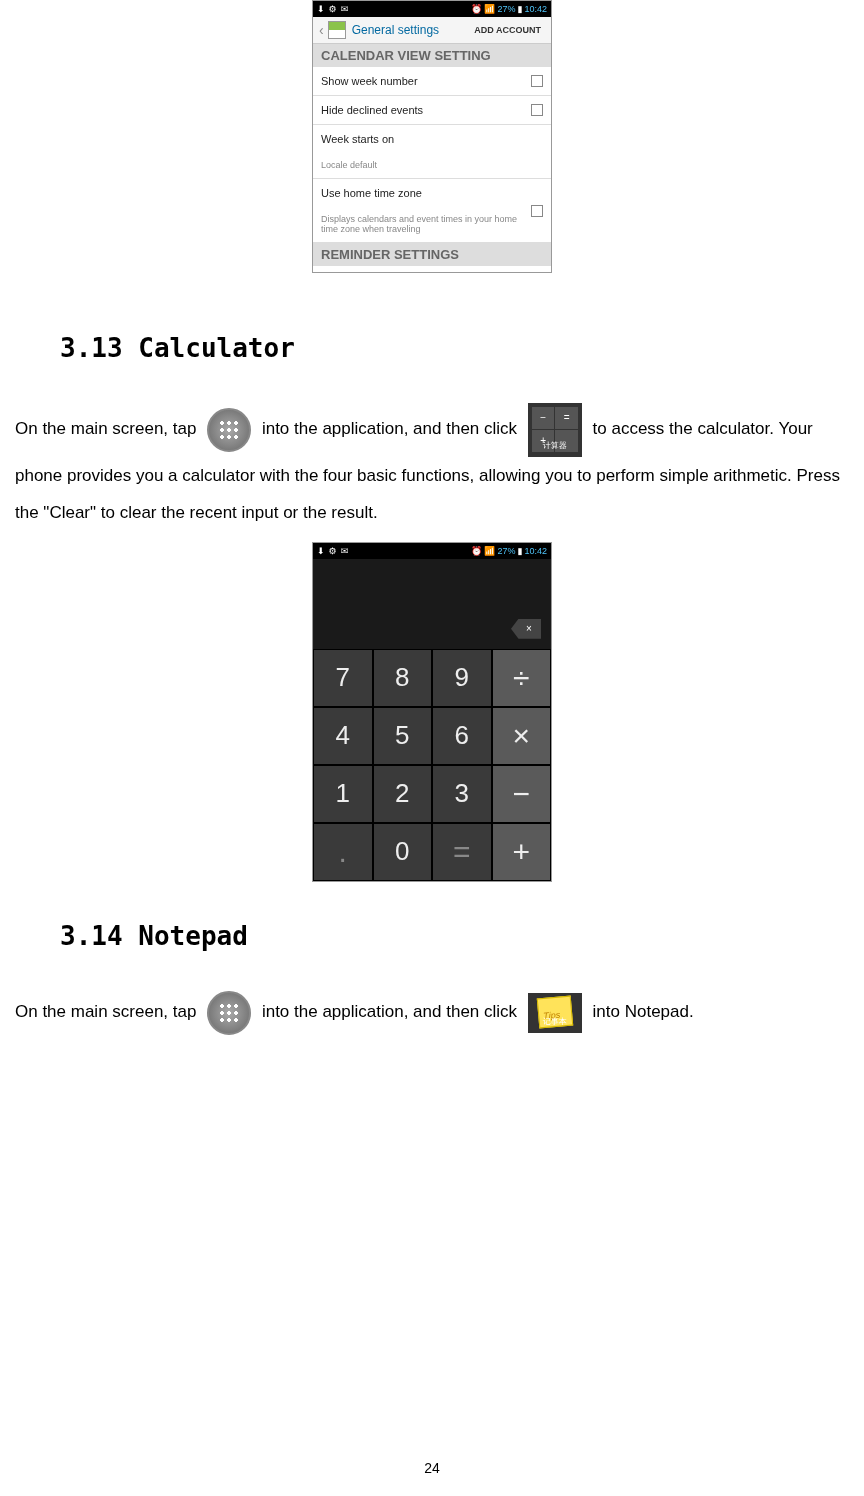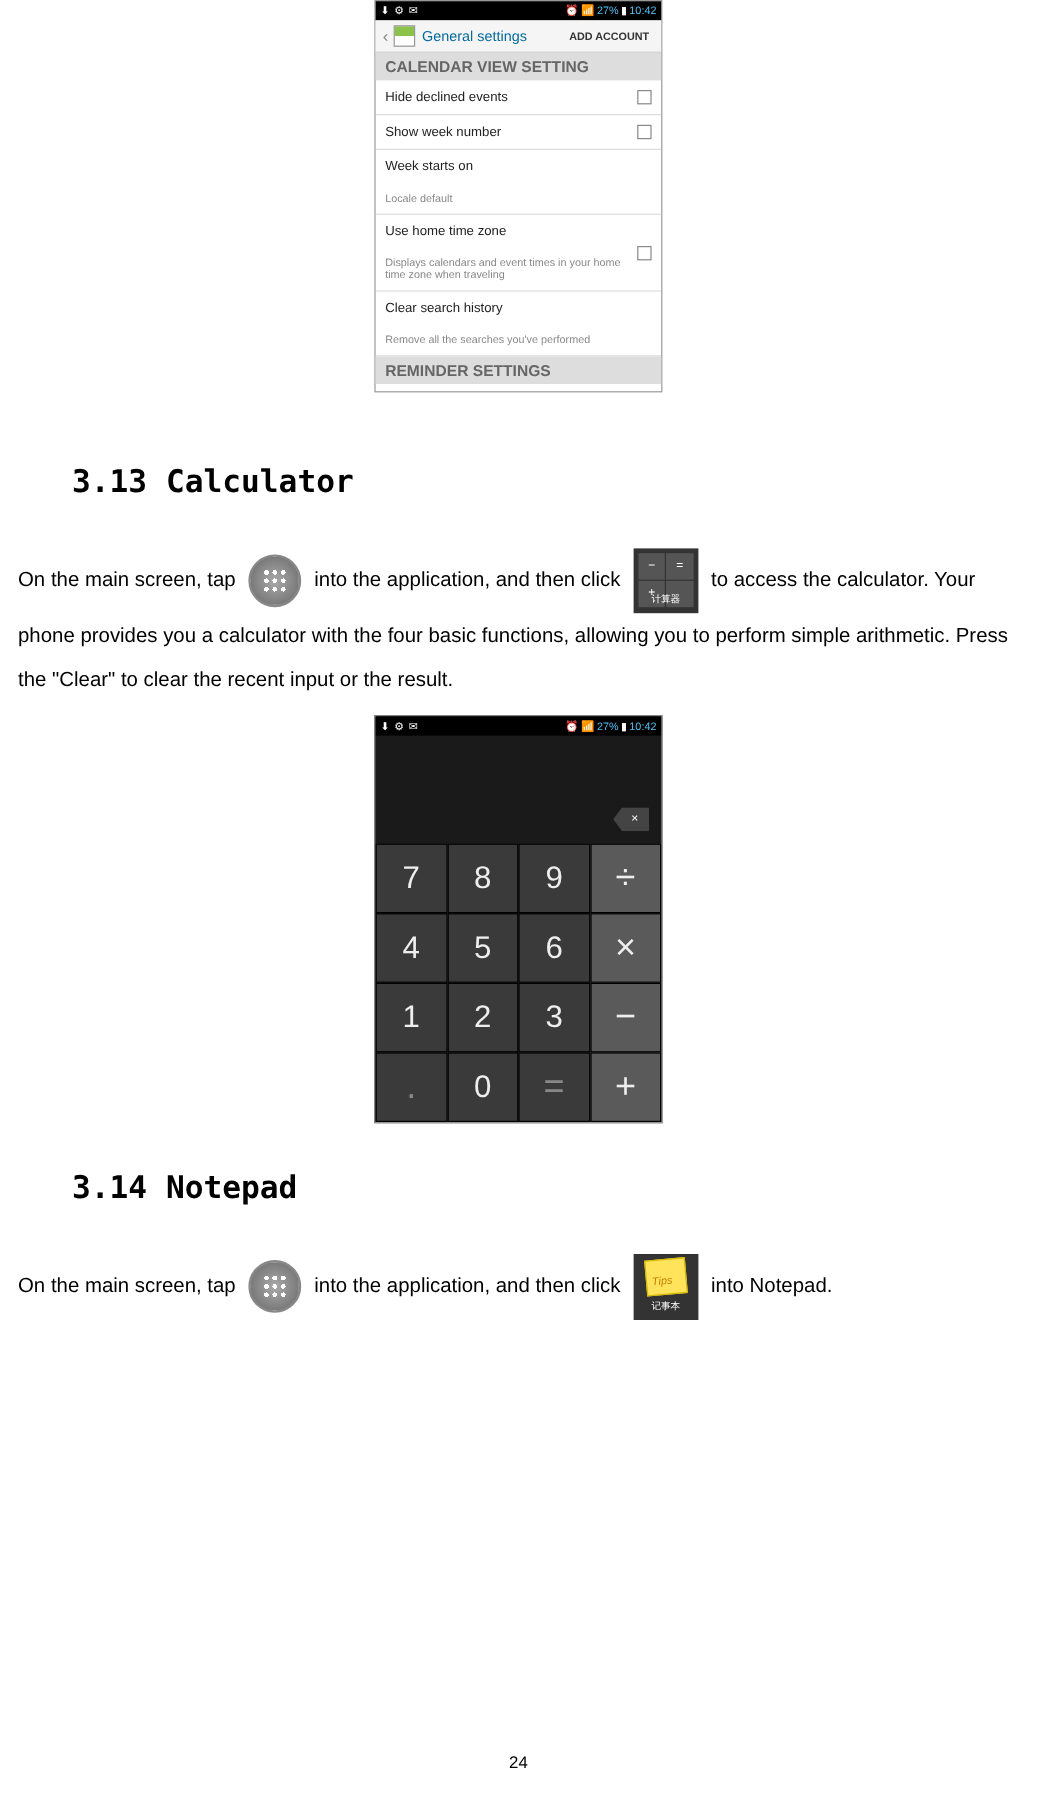--- a/index.html
+++ b/index.html
@@ -151,21 +151,21 @@
       justify-content: center;
       font-size: 10px;
     }
     .calc-app-icon .label-cn {
       position: absolute;
       bottom: 2px; left: 0; right: 0;
       text-align: center;
       font-size: 8px;
     }
     .notepad-app-icon {
-      width: 54px; height: 55px;
+      width: 54px; height: 40px;
       background: #333;
       position: relative;
     }
     .notepad-app-icon .note {
       position: absolute;
       top: 4px; left: 10px;
       width: 34px; height: 30px;
       background: #ffe35a;
       transform: rotate(-5deg);
       border: 1px solid #d4b800;
@@ -261,51 +261,45 @@
     <div class="settings-header">
       <span class="back">‹</span>
       <span class="cal-icon"></span>
       <span class="title">General settings</span>
       <span class="add-btn">ADD ACCOUNT</span>
     </div>
 
     <div class="section-header">CALENDAR VIEW SETTING</div>
 
     <div class="setting-row">
+      <span class="label">Show week number</span>
+      <span class="setting-checkbox"></span>
+    </div>
+
+    <div class="setting-row">
       <span class="label">Hide declined events</span>
-      <span class="setting-checkbox"></span>
-    </div>
-
-    <div class="setting-row">
-      <span class="label">Show week number</span>
       <span class="setting-checkbox"></span>
     </div>
 
     <div class="setting-row">
       <div class="setting-col">
         <div class="label">Week starts on</div>
         <div class="sub">Locale default</div>
       </div>
     </div>
 
     <div class="setting-row">
       <div class="setting-col">
         <div class="label">Use home time zone</div>
         <div class="sub">Displays calendars and event times in your home time zone when traveling</div>
       </div>
       <span class="setting-checkbox"></span>
     </div>
 
 
-    <div class="setting-row">
-      <div class="setting-col">
-        <div class="label">Clear search history</div>
-        <div class="sub">Remove all the searches you've performed</div>
-      </div>
-    </div>
 
     <div class="section-header">REMINDER SETTINGS</div>
     <div style="height:6px"></div>
   </div>
 
   <h2 class="section-title">3.13 Calculator</h2>
 
   <p class="para">
     <span>On the main screen, tap</span>
     <span class="inline-icon apps-icon"></span>

